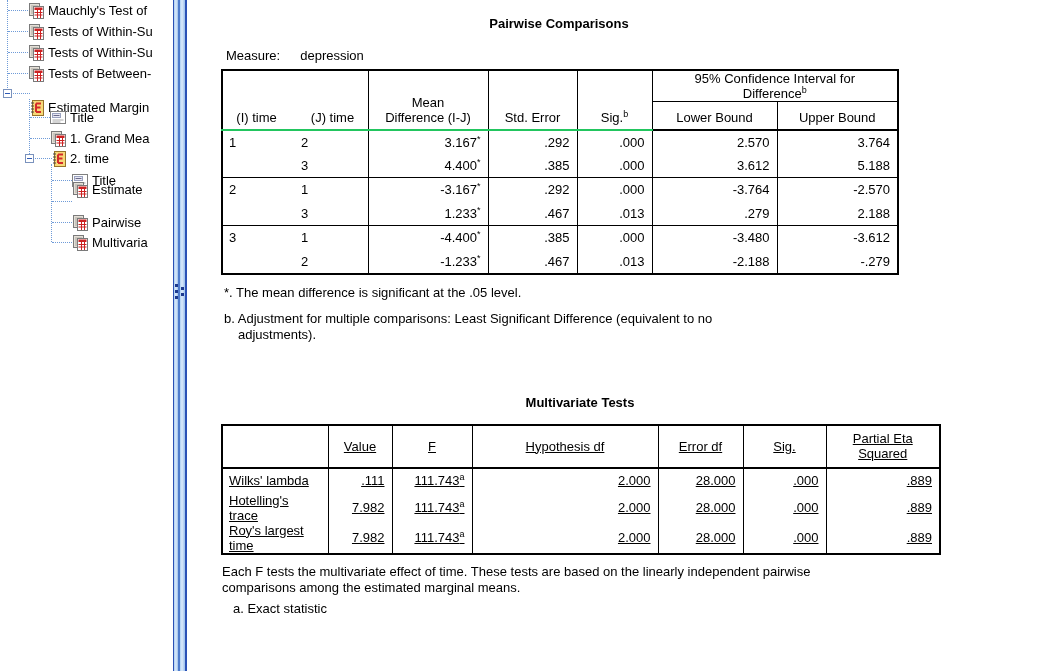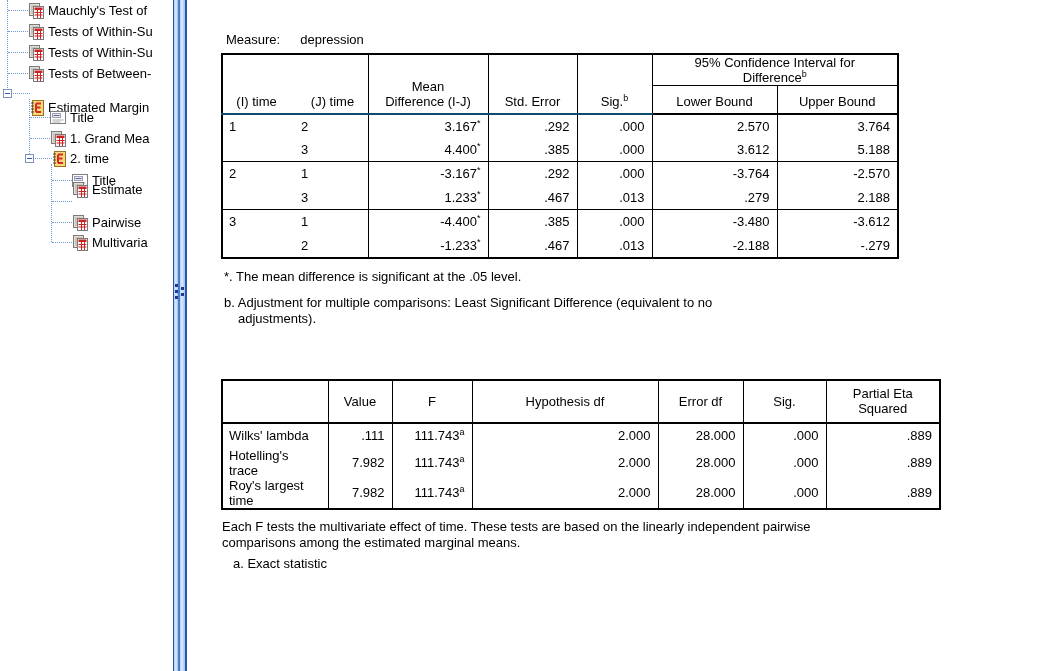--- a/index.html
+++ b/index.html
@@ -49,21 +49,21 @@
   .measure { margin:16px 0 6px 5px; font-size:13px; }
   .measure .val { margin-left:20px; }
 
   table.spss { border-collapse:collapse; table-layout:fixed; font-size:13px; border:2px solid #000; }
   table.spss th, table.spss td { padding:0 5px; font-weight:normal; overflow:hidden; }
   .b-l { border-left:1px solid #000; }
 
   
   #pw-table { width:676px; }
   #pw-table thead th { text-align:center; vertical-align:bottom; padding-bottom:4px;margin-left:20px; }
-  #pw-table th.rsp { border-bottom:2px solid #0c4a6e; }
+  #pw-table th.rsp { border-bottom:2px solid #22c55e; }
   #pw-table .ij { display:flex; justify-content:center; padding:0 2px;gap:34px; }
   #pw-table th.ci { vertical-align:middle; border-bottom:1px solid #000; padding-bottom:0; }
   #pw-table th.ci .ci-inner { width:220px; margin:0 auto; }
   #pw-table th.sub { border-bottom:2px solid #000; height:28px; }
   #pw-table .md-inner { width:92px; margin:0 auto; }
   #pw-table td { height:24px; text-align:right; padding-right:7px; }
   #pw-table td.idc { text-align:left; padding-left:6px; vertical-align:top; padding-top:4px; }
   #pw-table tr.grp td { border-top:1px solid #000; }
 
   
@@ -204,20 +204,21 @@
 </div>
 
 <div class="splitter">
   <div class="grip g1"></div>
   <div class="grip g2"></div>
 </div>
 
 <div class="main">
 
   <div class="block-pw">
+    <div class="stat-title">Pairwise Comparisons</div>
     <div class="measure">
       <span>Measure:</span><span class="val">depression</span>
     </div>
 
     <table class="spss" id="pw-table">
       <colgroup>
         <col style="width:73px">
           <col style="width:73px">
           <col style="width:120px">
         <col style="width:89px">
@@ -307,22 +308,23 @@
           <td class="b-l">-.279</td>
         </tr>
       </tbody>
     </table>
 
     <div class="fn fn-star">*. The mean difference is significant at the .05 level.</div>
     <div class="fn fn-b">b. Adjustment for multiple comparisons: Least Significant Difference (equivalent to no adjustments).</div>
   </div>
 
   <div class="block-mv">
-
-    <table class="spss" id="mv-table" style="margin-top:3px;">
+    <div class="stat-title">Multivariate Tests</div>
+
+    <table class="spss" id="mv-table" style="margin-top:13px;text-decoration:underline;">
       <colgroup>
         <col style="width:106px">
           <col style="width:64px">
           <col style="width:80px">
         <col style="width:186px">
           <col style="width:85px">
           <col style="width:83px">
           <col style="width:114px">
       </colgroup>
       <thead>

